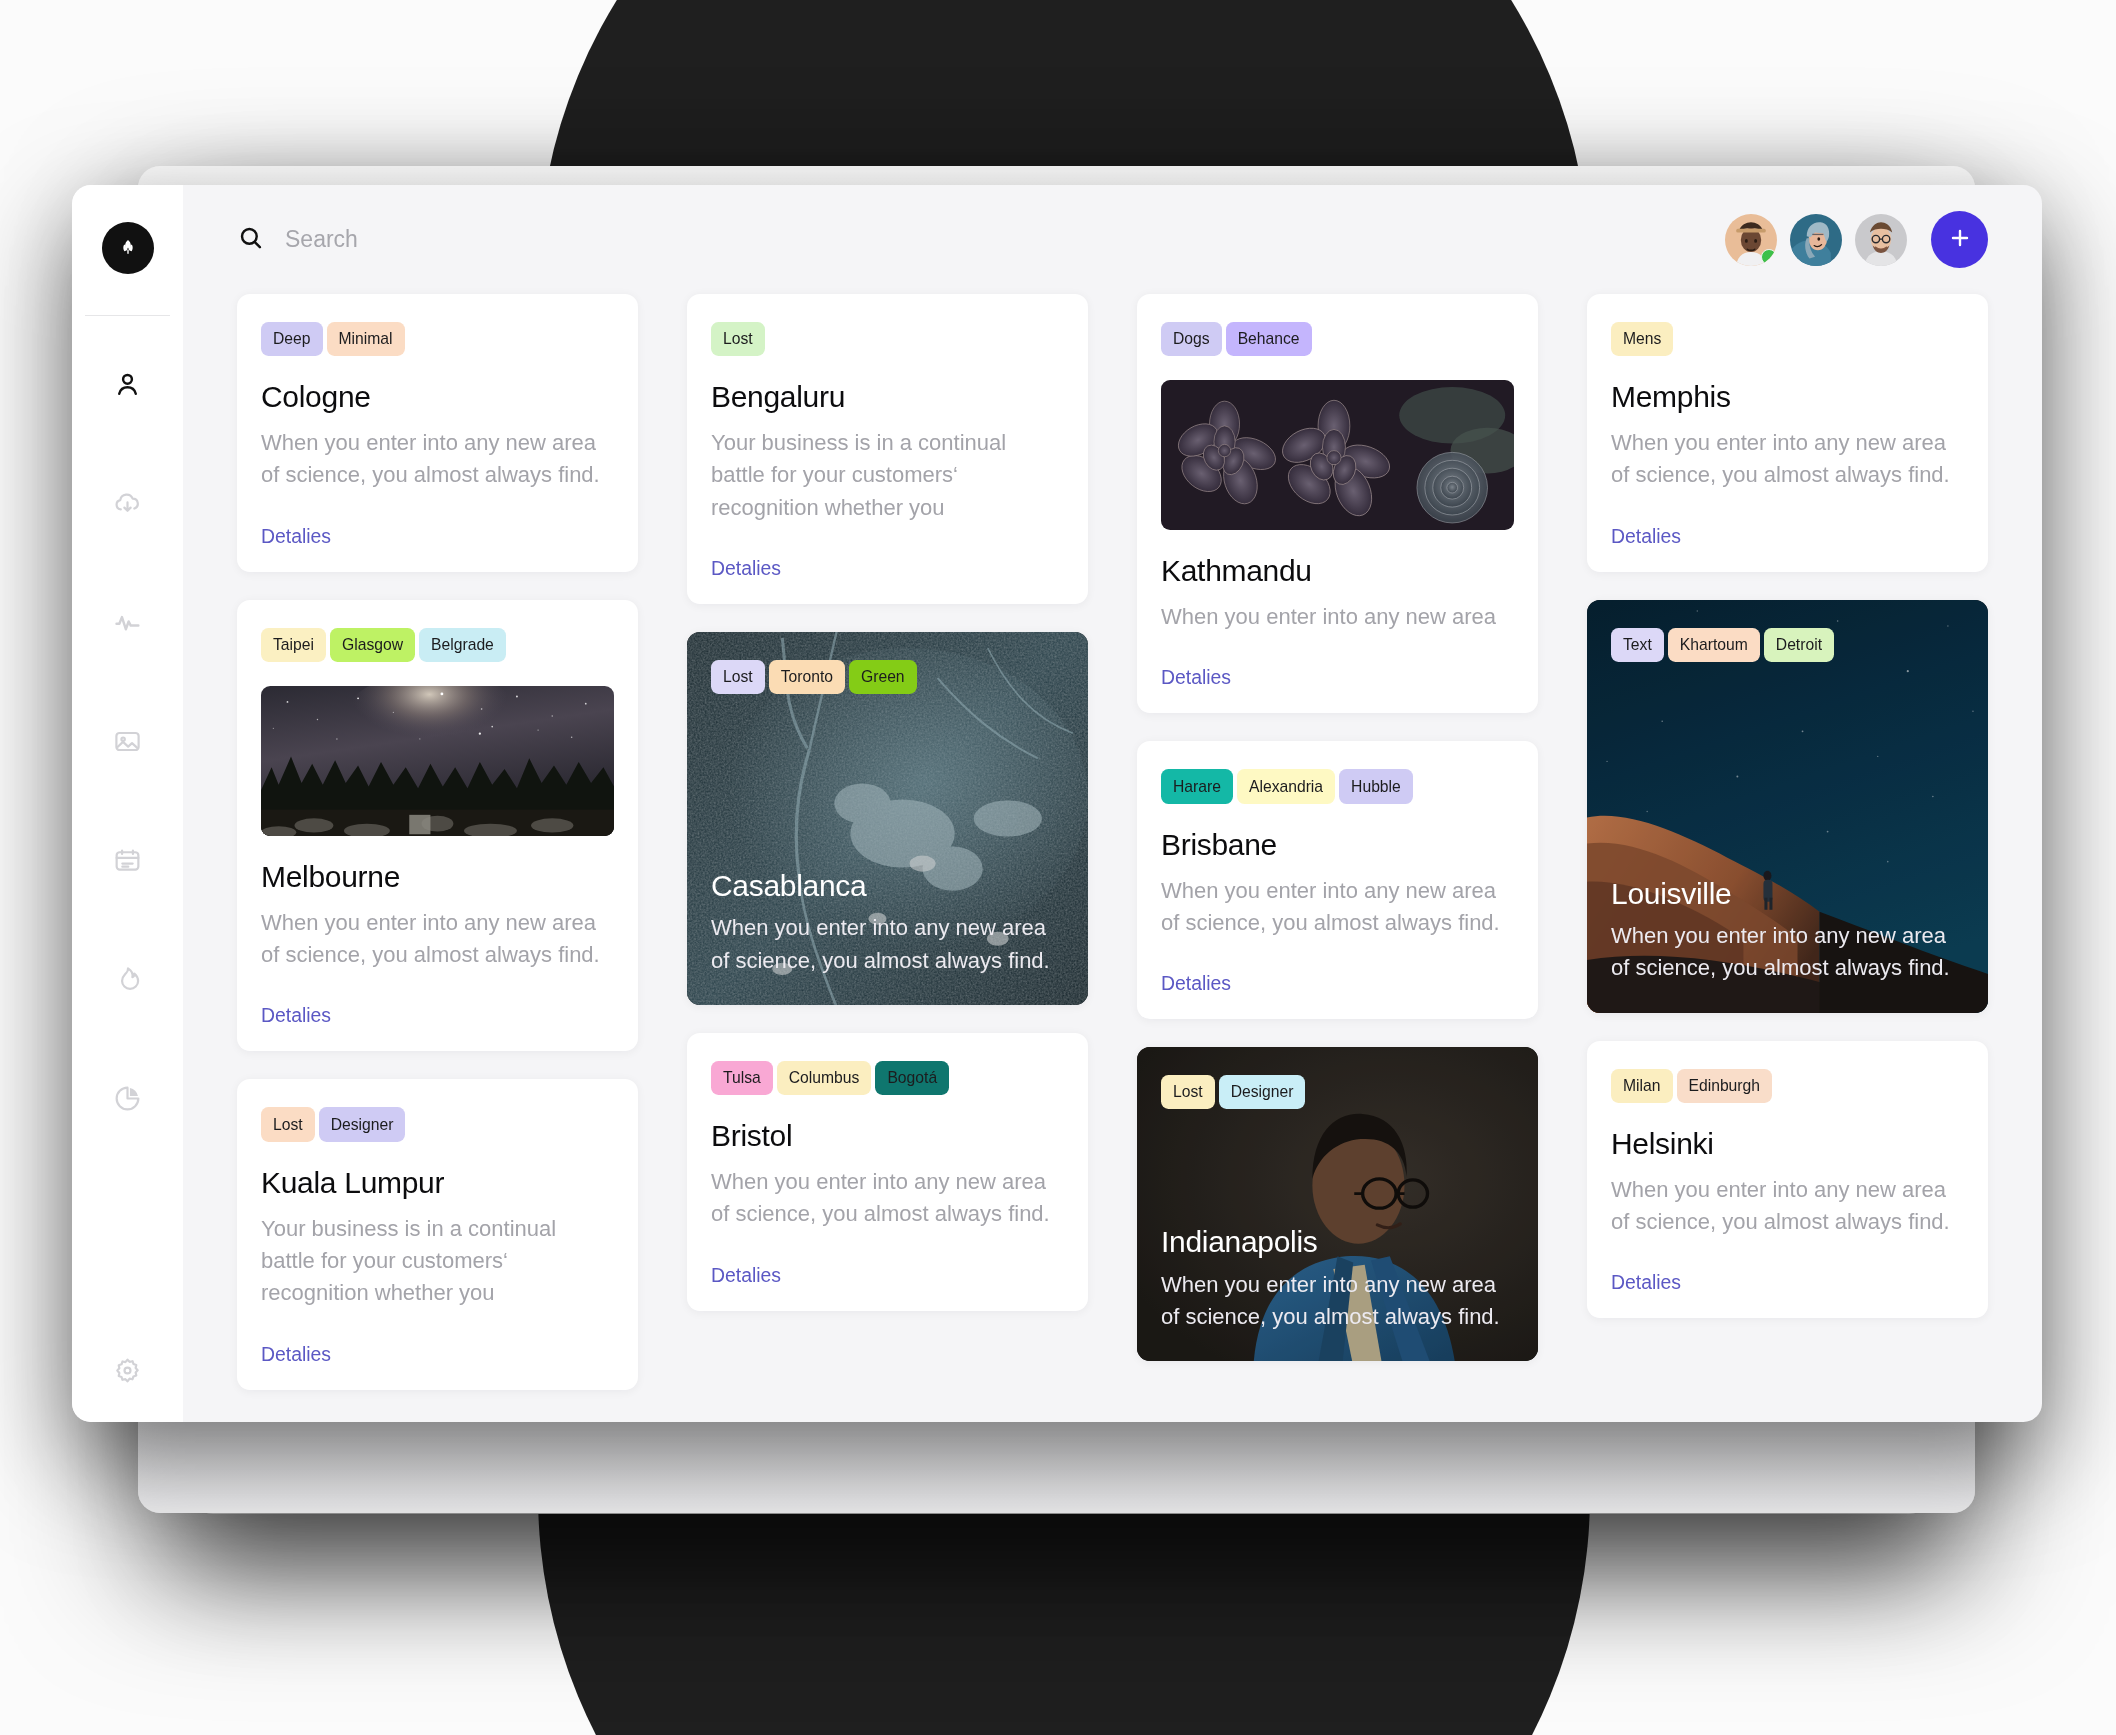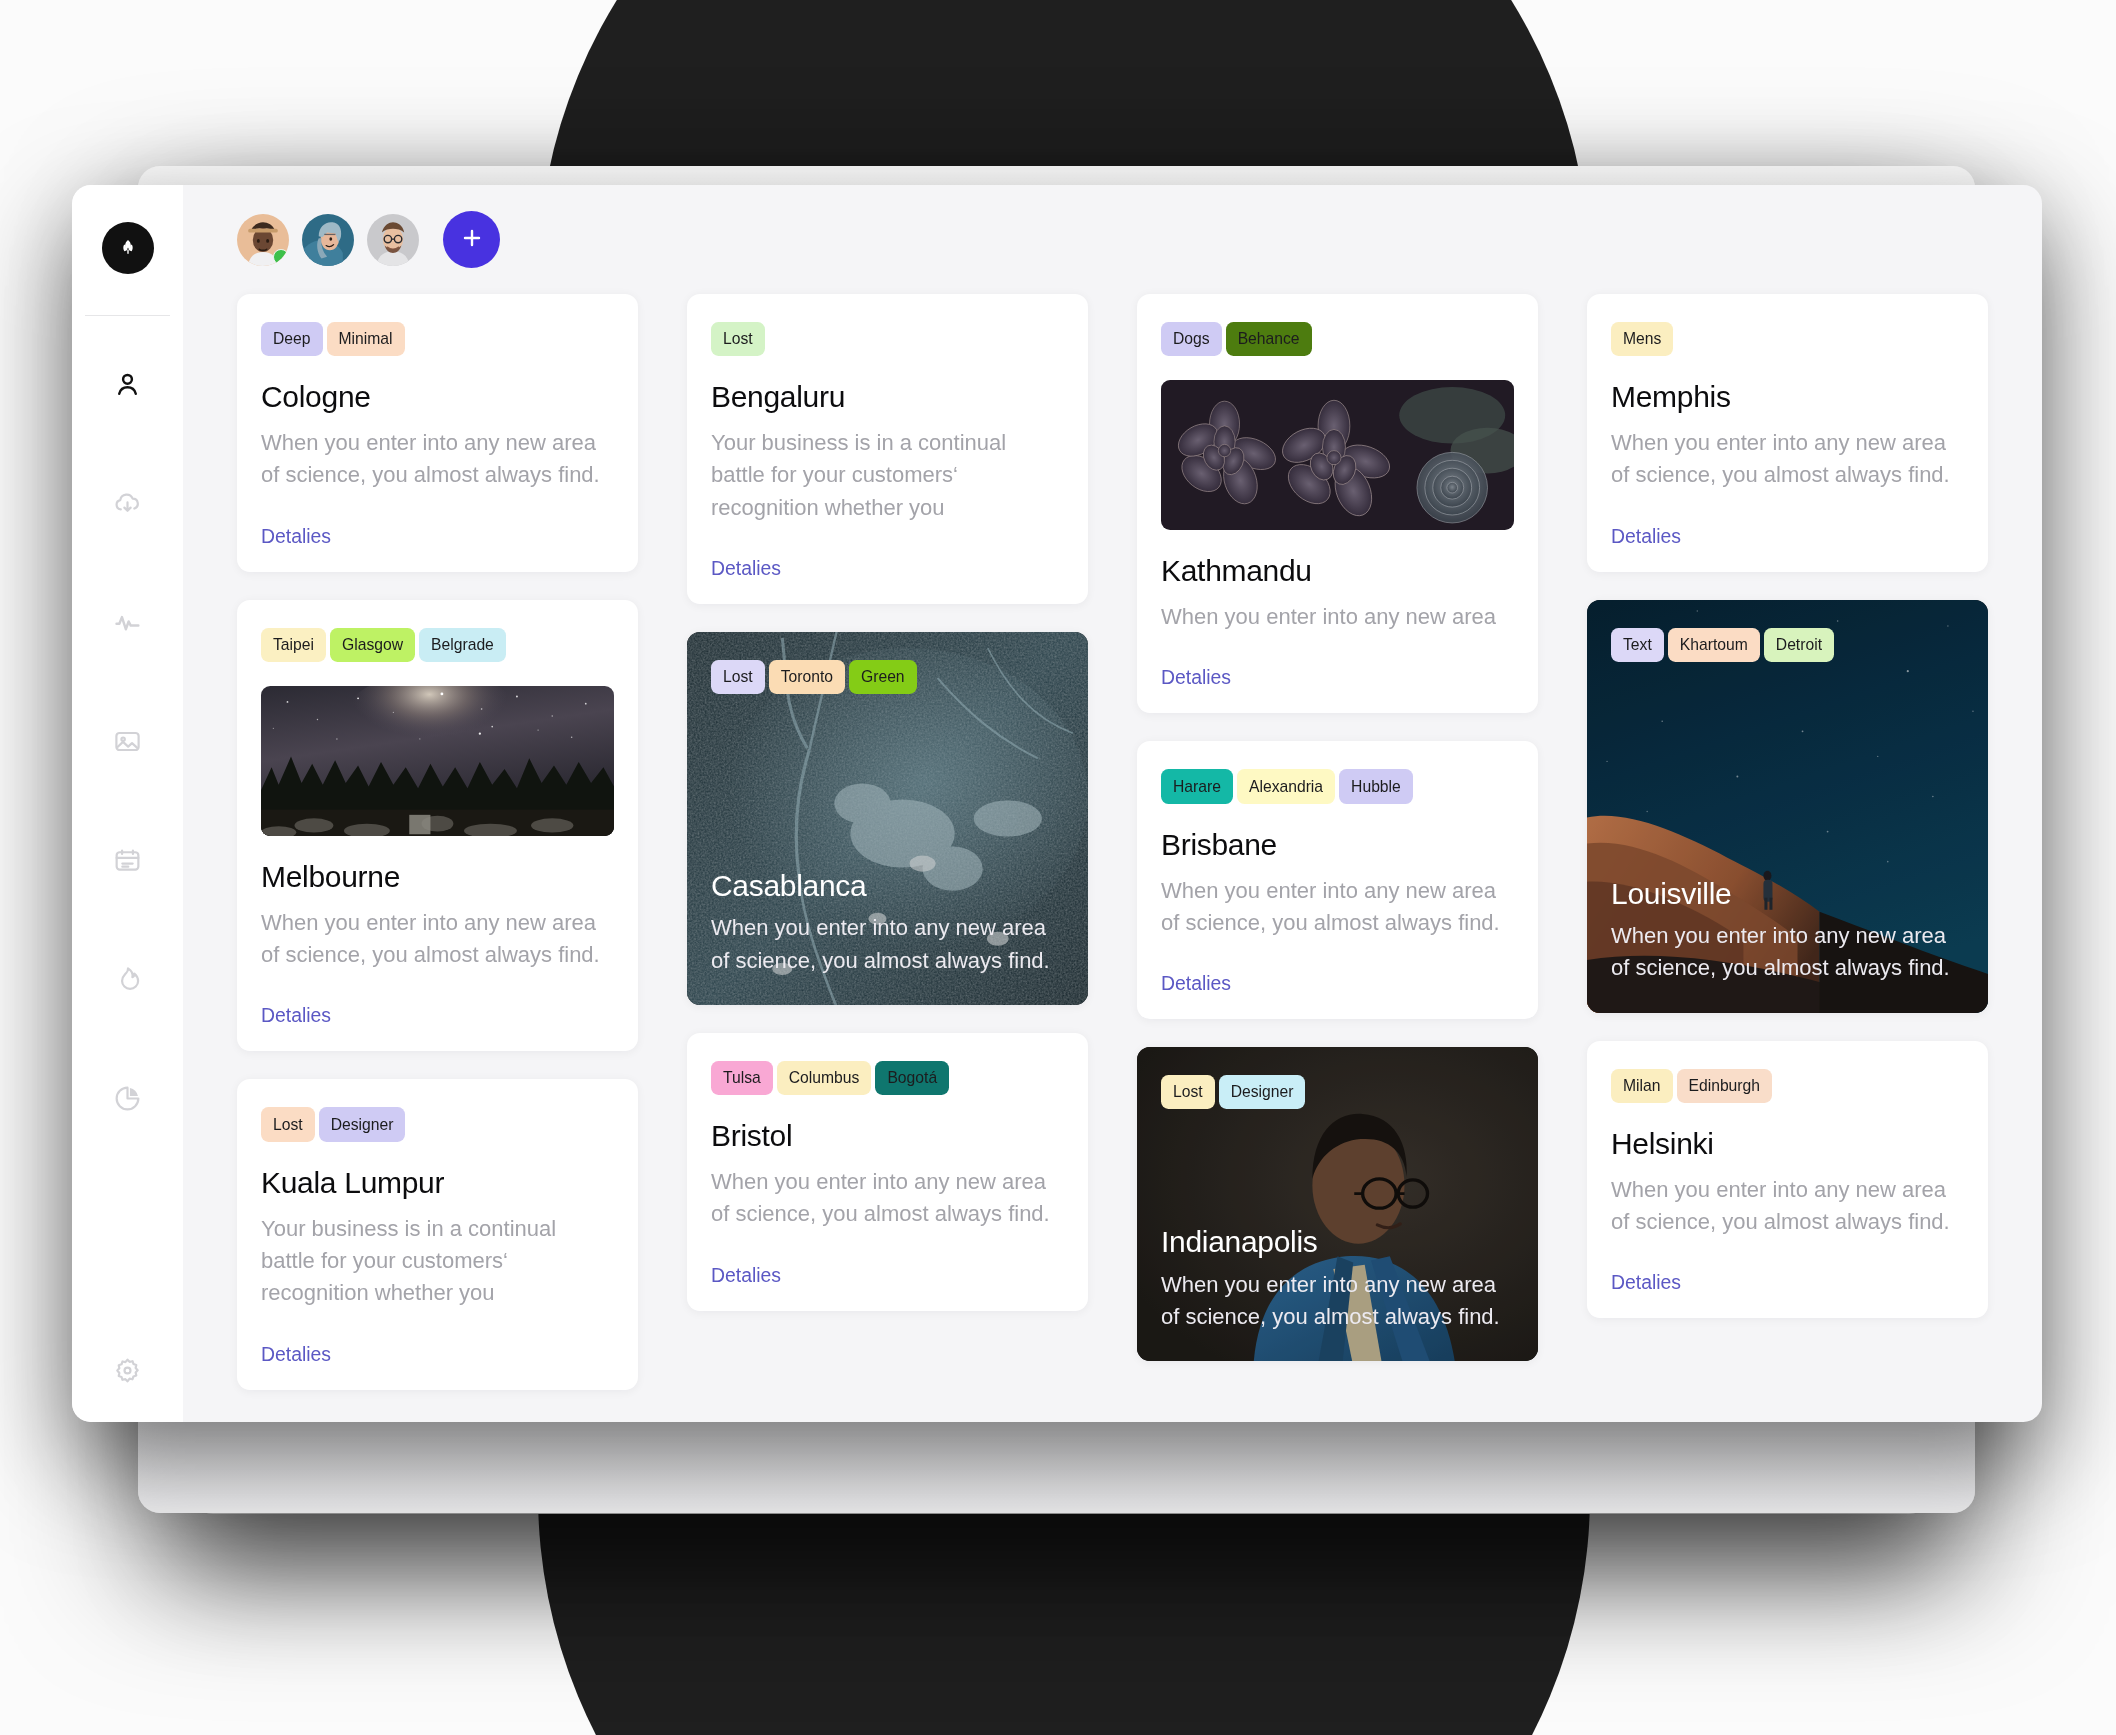--- a/index.html
+++ b/index.html
@@ -390,20 +390,29 @@
             <path d="M12 3.6l1.6 1.7 2.3-.5.7 2.2 2.2.8-.5 2.3 1.6 1.7-1.6 1.7.5 2.3-2.2.8-.7 2.2-2.3-.5L12 20.4l-1.6-1.7-2.3.5-.7-2.2-2.2-.8.5-2.3L4.1 12l1.6-1.7-.5-2.3 2.2-.8.7-2.2 2.3.5z"></path>
             <circle cx="12" cy="12" r="2.3"></circle>
           </svg>
         </span>
       </div>
     </aside>
 
     <section class="main">
 
       <header class="topbar">
+        <div class="search">
+          <span class="search-icon">
+            <svg width="28" height="28" viewBox="0 0 24 24" fill="none" stroke="currentColor" stroke-width="2.1" stroke-linecap="round">
+              <circle cx="10.6" cy="10.6" r="6.3"></circle>
+              <path d="M15.3 15.6l4.3 4.3"></path>
+            </svg>
+          </span>
+          <input class="search-input" type="text" placeholder="Search" style="">
+        </div>
 
         <div class="avatars">
 
           <div class="avatar">
             <svg viewBox="0 0 56 56" width="52" height="52">
               <rect width="56" height="56" fill="#e9bd98"></rect>
               <path d="M12 56c1-10 7-15 16-15s15 5 16 15z" fill="#f0f0f2"></path>
               <ellipse cx="28" cy="28" rx="11" ry="13" fill="#6b4733"></ellipse>
               <path d="M15 18c2-6 8-9 13-9s11 3 13 9c-4-2-9-3-13-3s-9 1-13 3z" fill="#3d2a1f"></path>
               <rect x="12" y="16" width="32" height="4" rx="2" fill="#c79b6a"></rect>
@@ -611,21 +620,21 @@
             <p class="card-desc">When you enter into any new area of science, you almost always find.</p>
             <a class="card-link">Detalies</a>
           </article>
         </div>
 
         <div class="col">
 
           <article class="card">
             <div class="tags">
               <span class="tag" style="background:#cfcbf4">Dogs</span>
-              <span class="tag" style="background:#4d7c0f">Behance</span>
+              <span class="tag" style="background:#c4b5fd">Behance</span>
             </div>
             <div class="thumb">
               <svg viewBox="0 0 400 170" preserveAspectRatio="none">
                 <defs>
                   <radialGradient id="suc1" cx="50%" cy="50%" r="55%">
                     <stop offset="0" stop-color="#8c8194"></stop>
                     <stop offset="1" stop-color="#3a3141"></stop>
                   </radialGradient>
                   <radialGradient id="suc2" cx="50%" cy="45%" r="55%">
                     <stop offset="0" stop-color="#a9b7bd"></stop>

